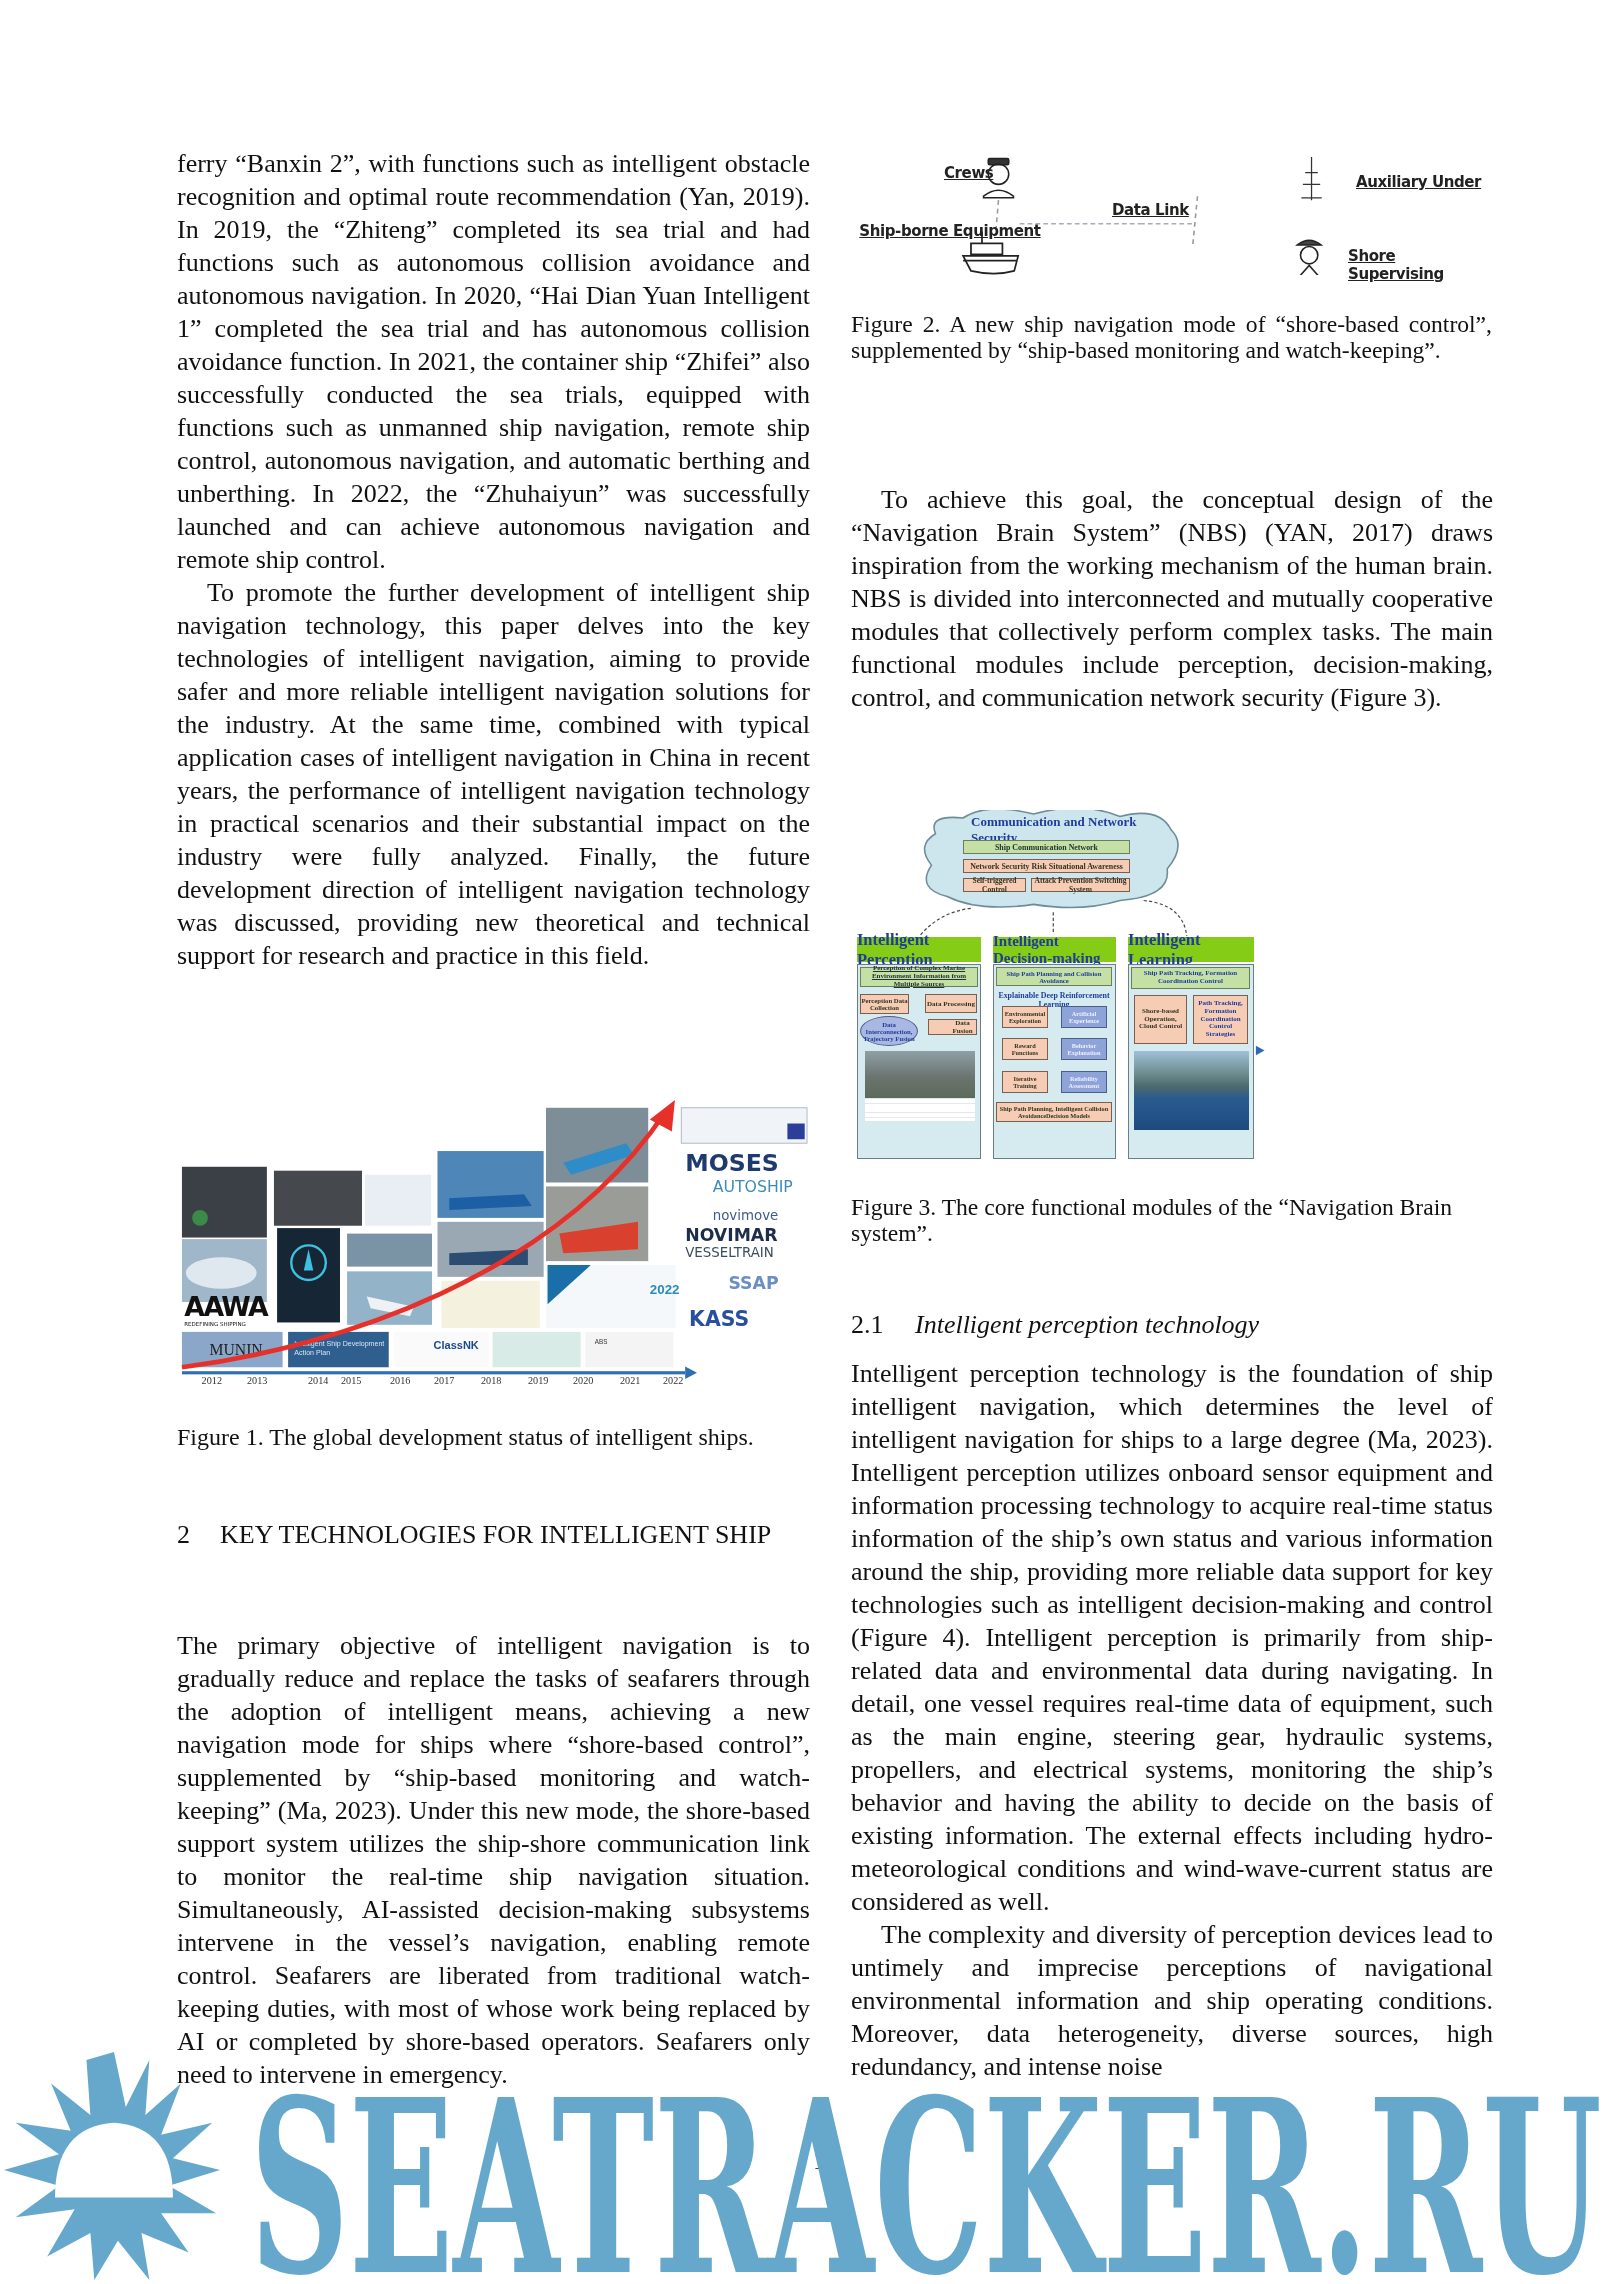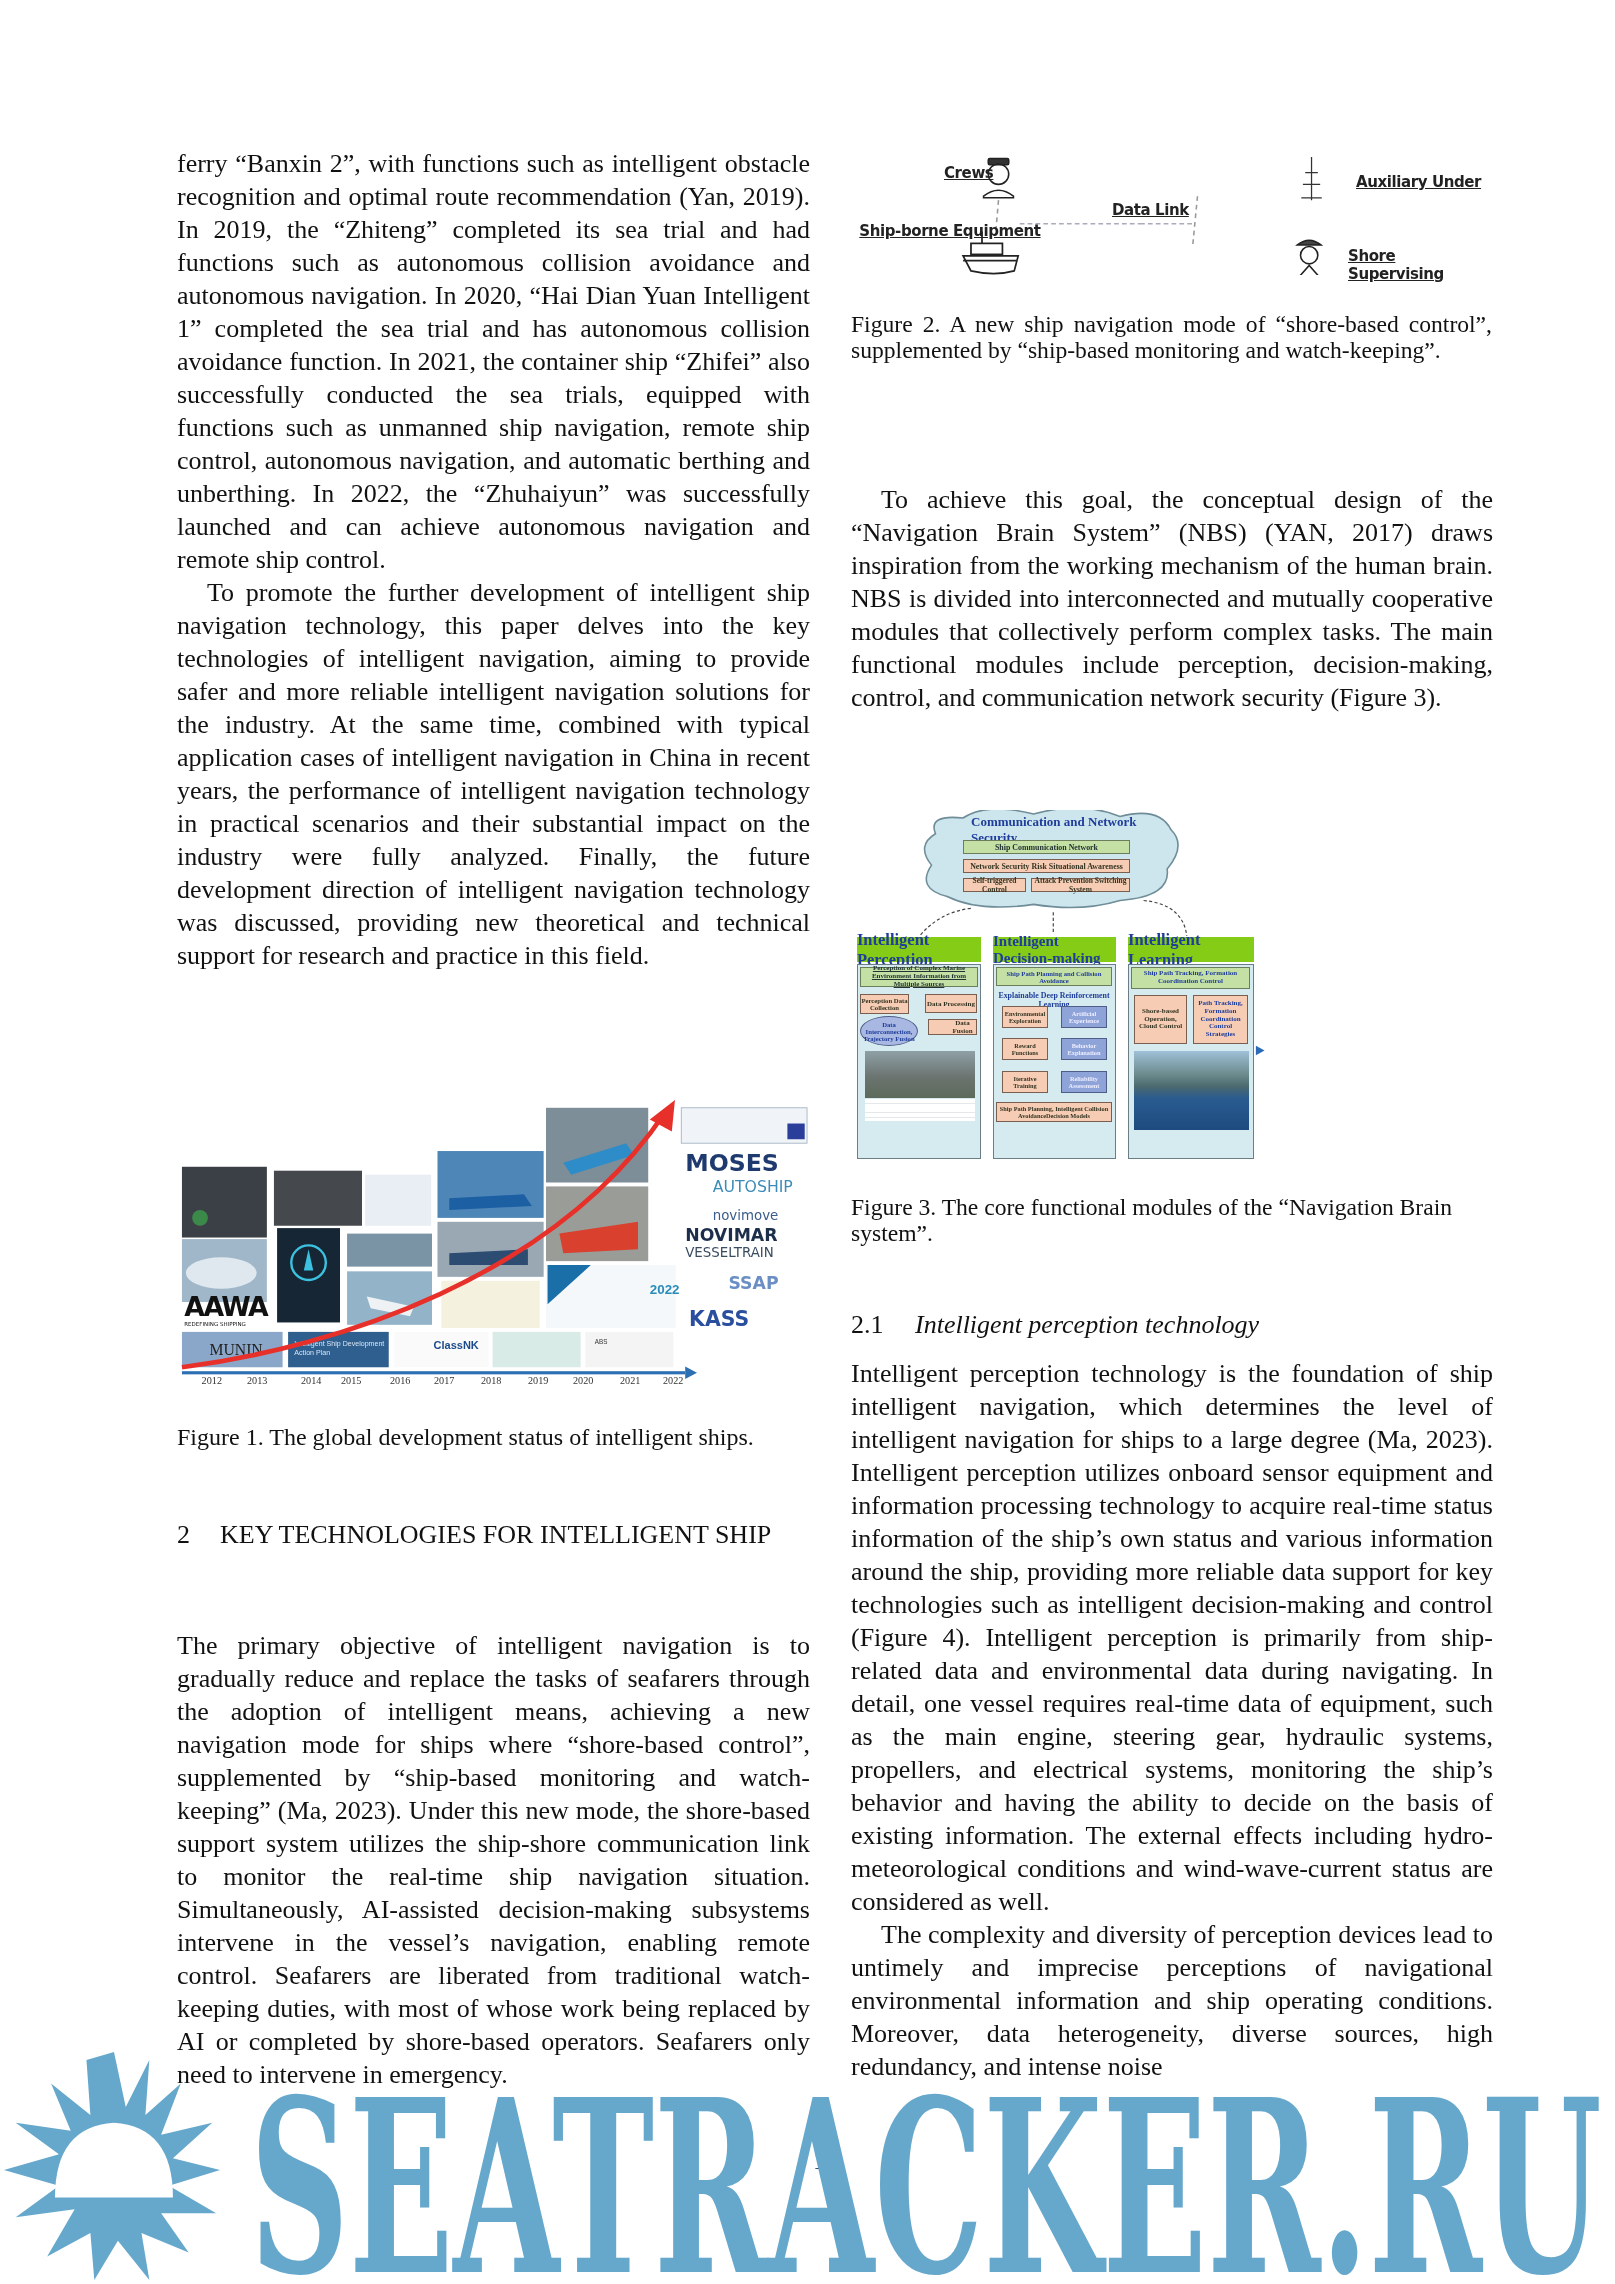--- a/index.html
+++ b/index.html
@@ -90,21 +90,21 @@
 
     <rect x="5" y="350" width="640" height="4" fill="#2d6fb3"></rect>
     <path d="M645 344 L660 352 L645 360 Z" fill="#2d6fb3"></path>
 
     <path d="M5 345 C 200 320, 480 230, 620 20" fill="none" stroke="#e8302a" stroke-width="6"></path>
     <path d="M600 30 L632 5 L628 45 Z" fill="#e8302a"></path>
   </svg>
   <div>
     <span class="year" style="left:23.6px;top:279px;">2012</span>
     <span class="year" style="left:69px;top:279px;">2013</span>
-    <span class="year" style="left:123px;top:279px;">2014</span>
+    <span class="year" style="left:130px;top:279px;">2014</span>
     <span class="year" style="left:163px;top:279px;">2015</span>
     <span class="year" style="left:212px;top:279px;">2016</span>
     <span class="year" style="left:256px;top:279px;">2017</span>
     <span class="year" style="left:303px;top:279px;">2018</span>
     <span class="year" style="left:350px;top:279px;">2019</span>
     <span class="year" style="left:395px;top:279px;">2020</span>
     <span class="year" style="left:442px;top:279px;">2021</span>
     <span class="year" style="left:485px;top:279px;">2022</span>
   </div>
 </div>

